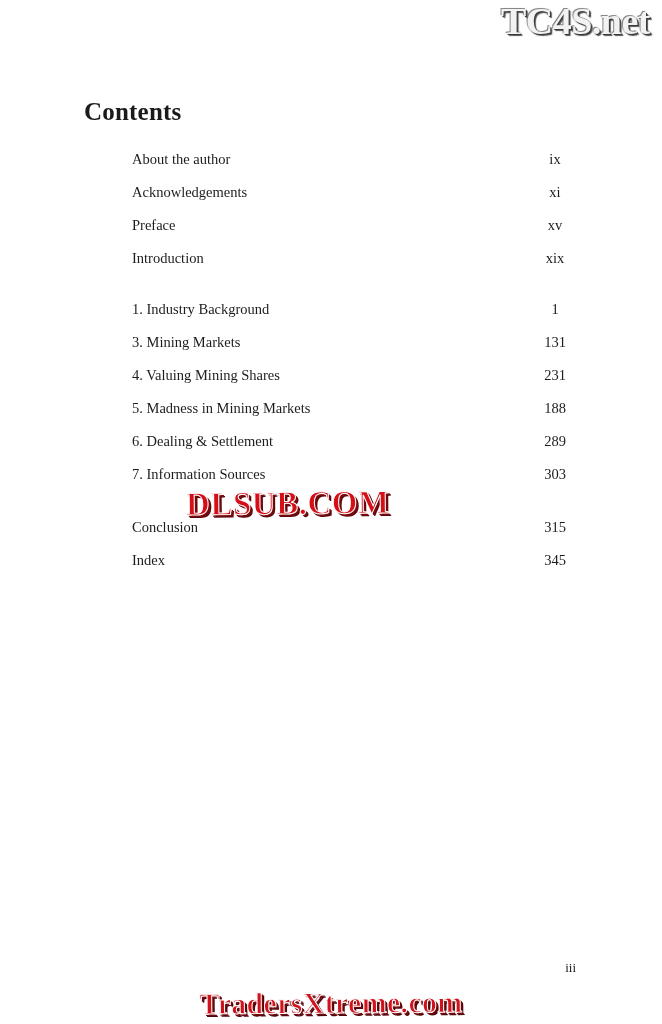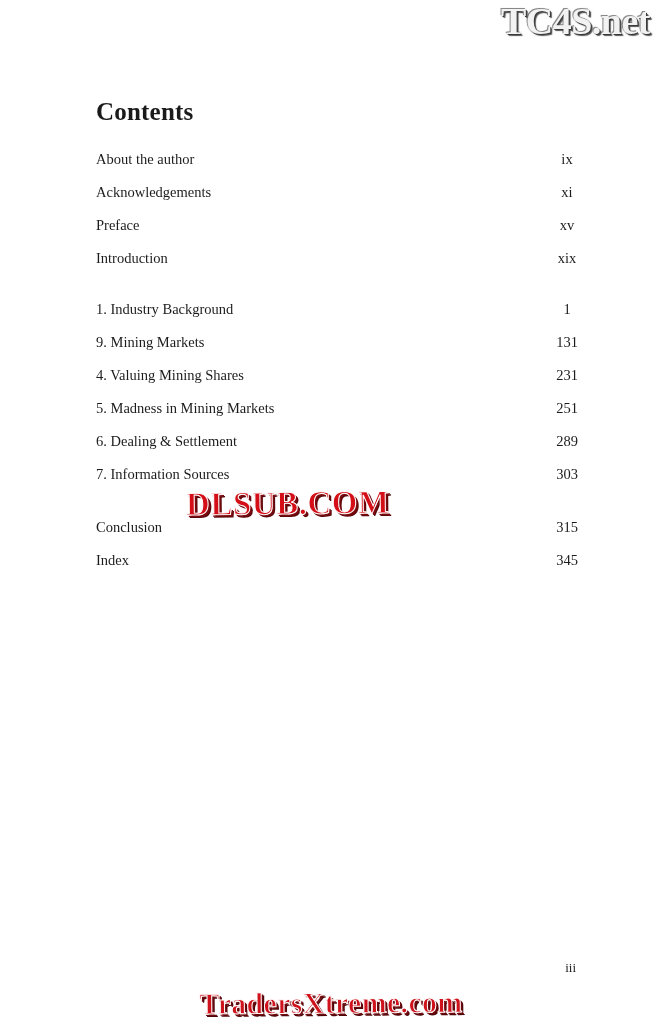--- a/index.html
+++ b/index.html
@@ -37,21 +37,21 @@
       2px 2px 1px #555,
       -1px -1px 0 #888,
       0 0 2px #999;
     letter-spacing: -0.5px;
     pointer-events: none;
   }
 
   
   .content {
     position: absolute;
-    left: 96px;
+    left: 84px;
     top: 98px;
     width: 486px;
   }
 
   .toc-title {
     font-family: "Liberation Serif", serif;
     font-weight: bold;
     font-size: 25px;
     color: #1a1a1a;
     margin: 0 0 26px 0;
@@ -70,20 +70,21 @@
     justify-content: space-between;
     font-size: 14.5px;
     color: #1c1c1c;
     line-height: 1;
     padding: 0;
     margin: 0 0 18.5px 0;
   }
 
   .toc-row .label {
     white-space: nowrap;
+    margin-left: 48px;
   }
 
   .toc-row .pagenum {
     white-space: nowrap;
     text-align: center;
     min-width: 30px;
   }
 
   .group-gap {
     height: 18px;
@@ -180,30 +181,30 @@
     </ul>
 
     <div class="group-gap"></div>
 
     <ul class="toc-list chapters">
       <li class="toc-row">
         <span class="label">1. Industry Background</span>
         <span class="pagenum">1</span>
       </li>
       <li class="toc-row">
-        <span class="label">9. Mining Markets</span>
+        <span class="label">3. Mining Markets</span>
         <span class="pagenum">131</span>
       </li>
       <li class="toc-row">
         <span class="label">4. Valuing Mining Shares</span>
         <span class="pagenum">231</span>
       </li>
       <li class="toc-row">
         <span class="label">5. Madness in Mining Markets</span>
-        <span class="pagenum">251</span>
+        <span class="pagenum">188</span>
       </li>
       <li class="toc-row">
         <span class="label">6. Dealing &amp; Settlement</span>
         <span class="pagenum">289</span>
       </li>
       <li class="toc-row">
         <span class="label">7. Information Sources</span>
         <span class="pagenum">303</span>
       </li>
     </ul>

